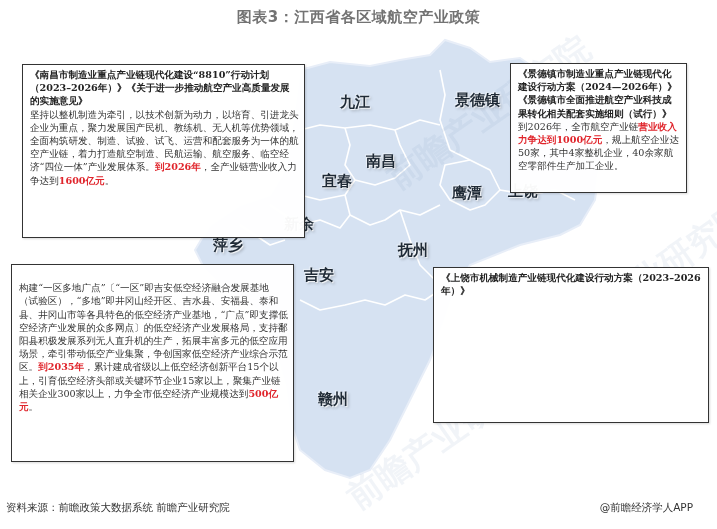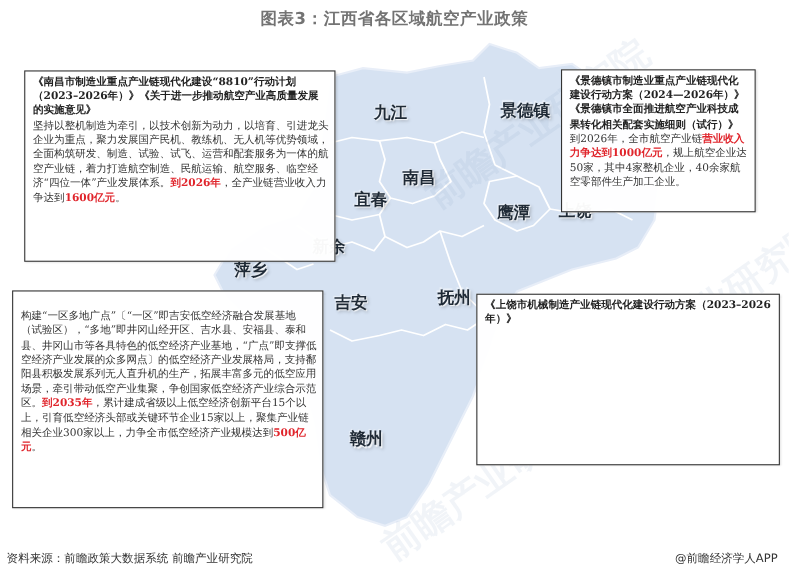--- a/index.html
+++ b/index.html
@@ -64,21 +64,21 @@
 <div class="watermark" style="left:330px; top:410px;">前瞻产业研究院</div>
 
 <div class="city" style="left:340px; top:93px;">九江</div>
 <div class="city" style="left:455px; top:91px;">景德镇</div>
 <div class="city" style="left:366px; top:152px;">南昌</div>
 <div class="city" style="left:298px; top:172px;margin-left:24px;">宜春</div>
 <div class="city" style="left:421px; top:184px;margin-left:31px;">鹰潭</div>
 <div class="city" style="left:508px; top:182px;">上饶</div>
 <div class="city" style="left:284px; top:215px;">新余</div>
 <div class="city" style="left:213px; top:236px;">萍乡</div>
-<div class="city" style="left:398px; top:241px;margin-top:20px;">抚州</div>
+<div class="city" style="left:398px; top:241px;">抚州</div>
 <div class="city" style="left:304px; top:266px;">吉安</div>
 <div class="city" style="left:318px; top:390px;">赣州</div>
 
 <div class="policy-box" style="left:22px; top:64px; width:283px; height:174px;">
   <span class="doc">《南昌市制造业重点产业链现代化建设“8810”行动计划（2023–2026年）》《关于进一步推动航空产业高质量发展的实施意见》</span><br>
   <span>坚持以整机制造为牵引，以技术创新为动力，以培育、引进龙头企业为重点，聚力发展国产民机、教练机、无人机等优势领域，全面构筑研发、制造、试验、试飞、运营和配套服务为一体的航空产业链，着力打造航空制造、民航运输、航空服务、临空经济“四位一体”产业发展体系。</span><span class="hl">到2026年</span><span>，全产业链营业收入力争达到</span><span class="hl">1600亿元</span><span>。</span>
 </div>
 
 <div class="policy-box" style="left:510px; top:63px; width:177px; height:130px;">
   <span class="doc">《景德镇市制造业重点产业链现代化建设行动方案（2024—2026年）》《景德镇市全面推进航空产业科技成果转化相关配套实施细则（试行）》</span><br>
@@ -88,13 +88,13 @@
 <div class="policy-box" style="left:11px; top:264px; width:283px; height:198px;">
   <br>
   <span>构建“一区多地广点”〔“一区”即吉安低空经济融合发展基地（试验区），“多地”即井冈山经开区、吉水县、安福县、泰和县、井冈山市等各具特色的低空经济产业基地，“广点”即支撑低空经济产业发展的众多网点〕的低空经济产业发展格局，支持鄱阳县积极发展系列无人直升机的生产，拓展丰富多元的低空应用场景，牵引带动低空产业集聚，争创国家低空经济产业综合示范区。</span><span class="hl">到2035年</span><span>，累计建成省级以上低空经济创新平台15个以上，引育低空经济头部或关键环节企业15家以上，聚集产业链相关企业300家以上，力争全市低空经济产业规模达到</span><span class="hl">500亿元</span><span>。</span>
 </div>
 
 <div class="policy-box" style="left:433px; top:267px; width:276px; height:156px;">
   <span class="doc">《上饶市机械制造产业链现代化建设行动方案（2023–2026年）》</span><br>
 </div>
 
 <div class="footer" style="left:6px;">资料来源：前瞻政策大数据系统 前瞻产业研究院</div>
-<div class="footer" style="right:10px;">@前瞻经济学人APP</div>
+<div class="footer" style="right:24px;">@前瞻经济学人APP</div>
 
 </body></html>

